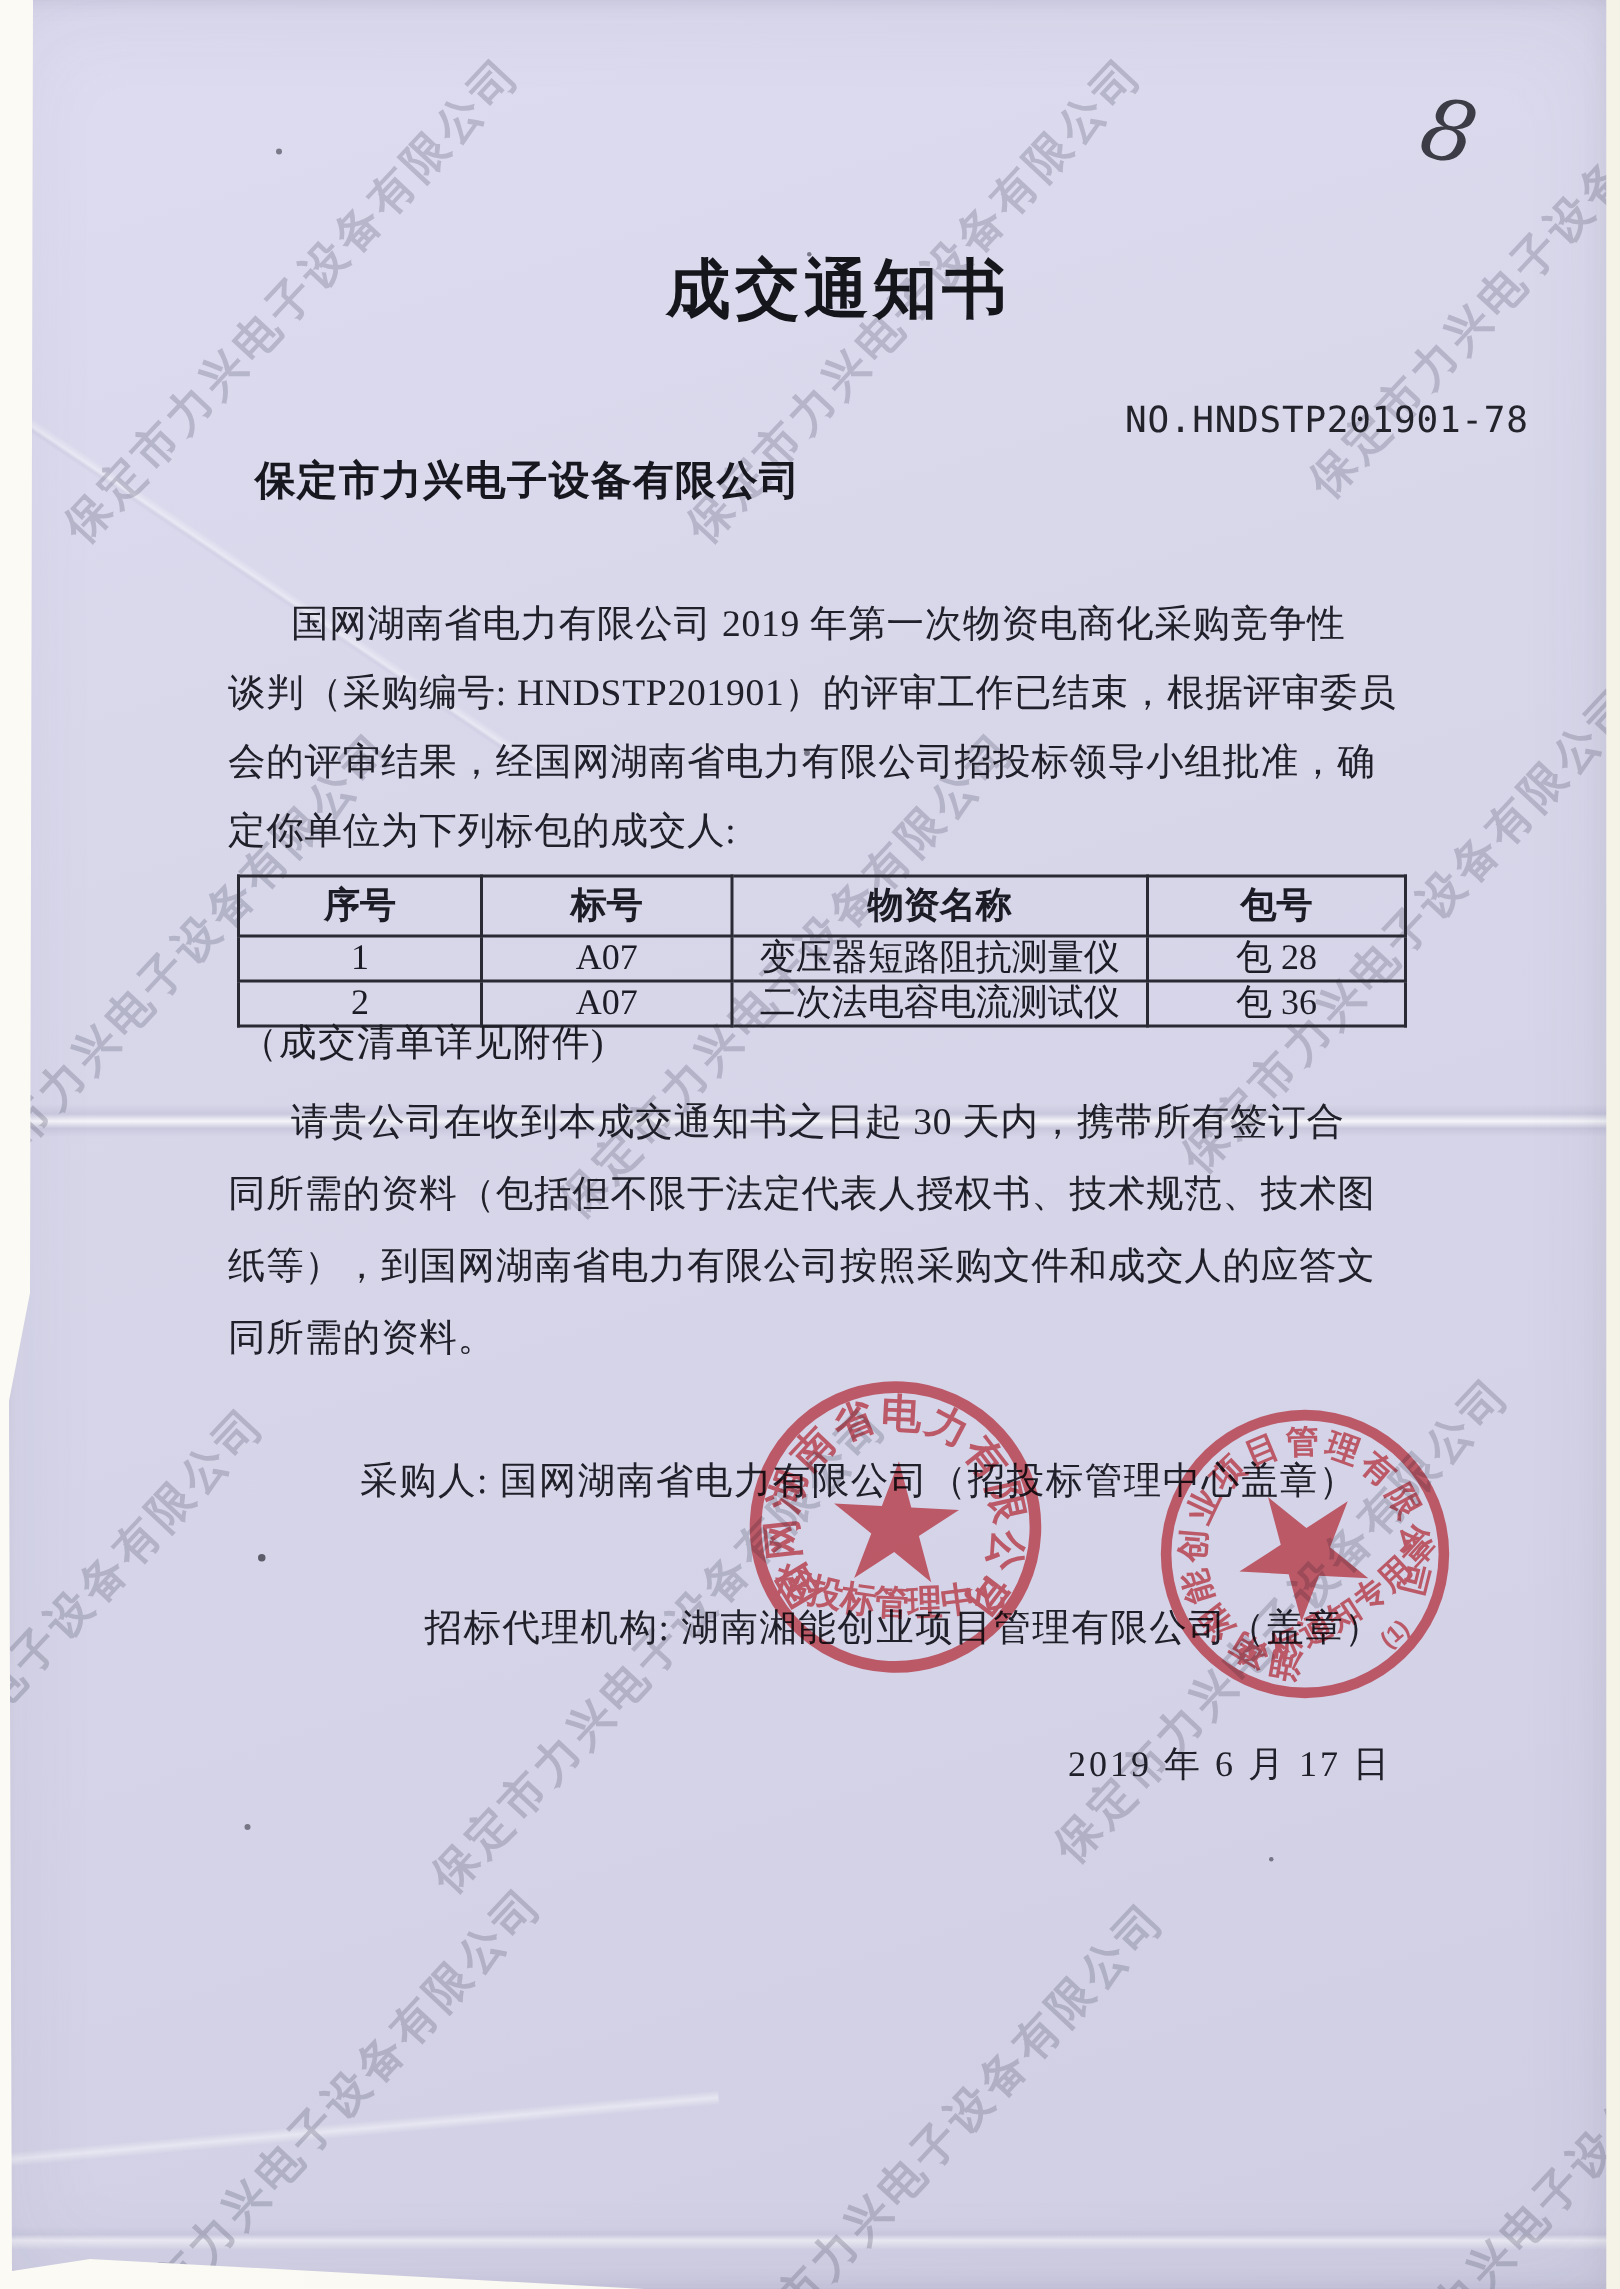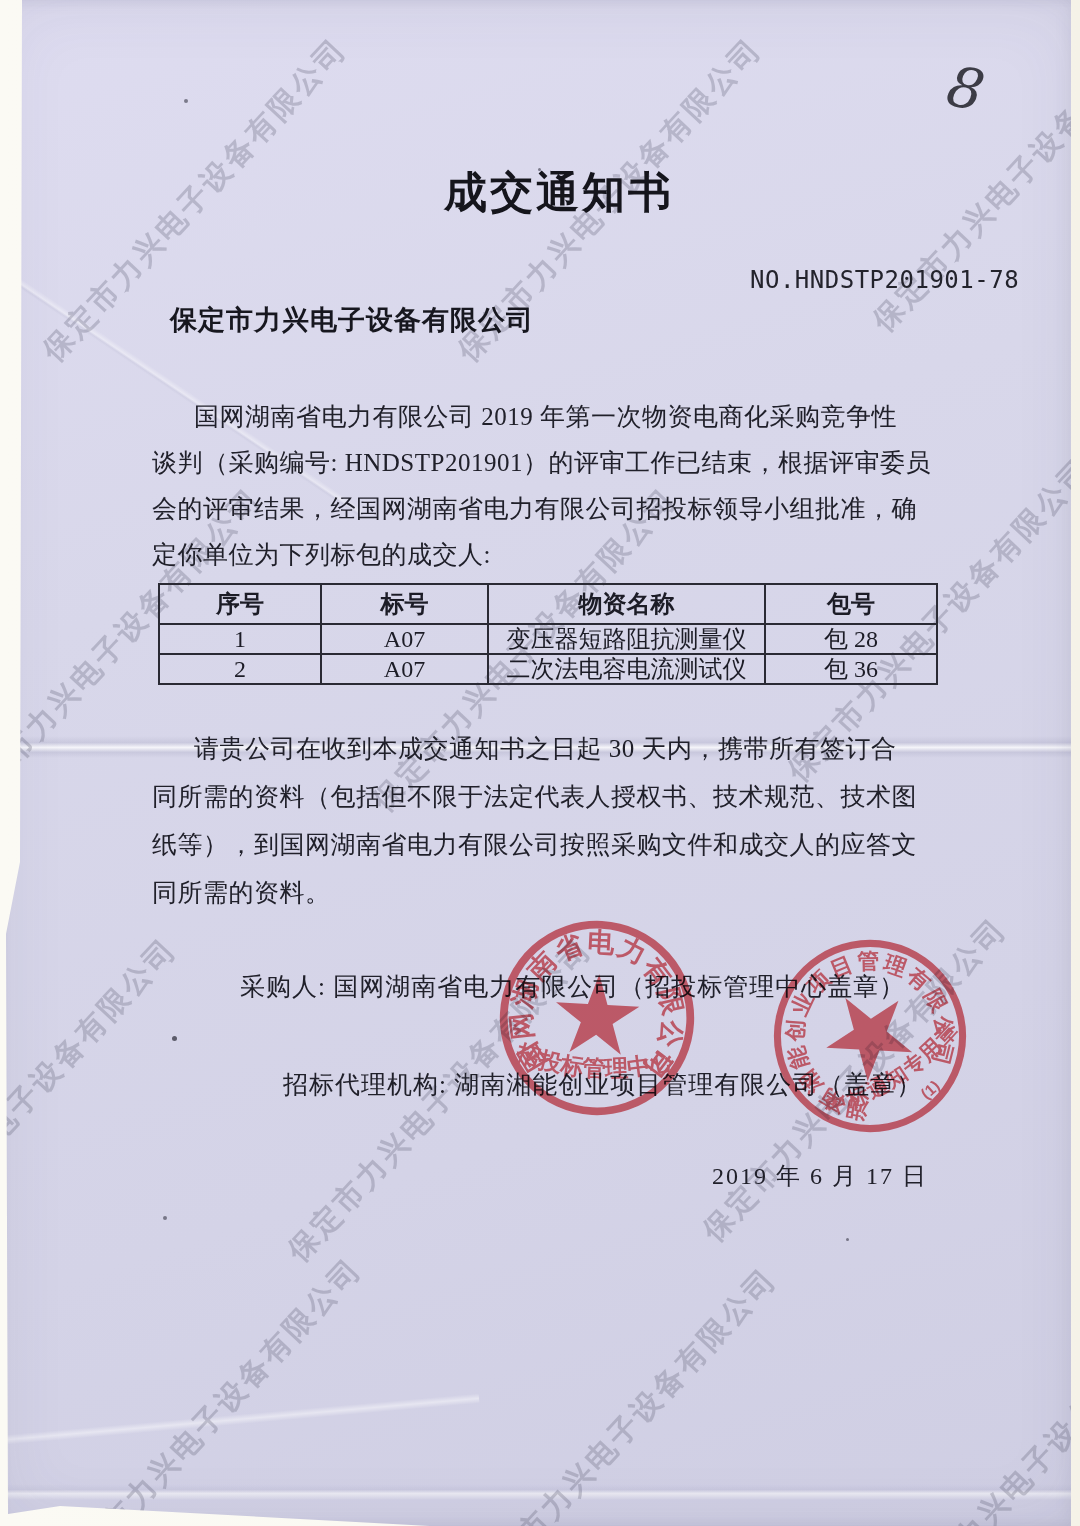--- a/index.html
+++ b/index.html
@@ -168,20 +168,21 @@
       </tr>
       <tr>
         <td>2</td>
         <td>A07</td>
         <td>二次法电容电流测试仪</td>
         <td>包 36</td>
       </tr>
     </tbody>
   </table>
 
+  <div class="attachment-note">（成交清单详见附件)</div>
 
   <div class="para para-2">
     <div class="ln ind">请贵公司在收到本成交通知书之日起 30 天内，携带所有签订合</div>
     <div class="ln">同所需的资料（包括但不限于法定代表人授权书、技术规范、技术图</div>
     <div class="ln">纸等），到国网湖南省电力有限公司按照采购文件和成交人的应答文</div>
     <div class="ln">同所需的资料。</div>
   </div>
 
   <div class="sig-line buyer-line">采购人: 国网湖南省电力有限公司（招投标管理中心盖章）</div>
   <div class="sig-line agency-line">招标代理机构: 湖南湘能创业项目管理有限公司（盖章）</div>

